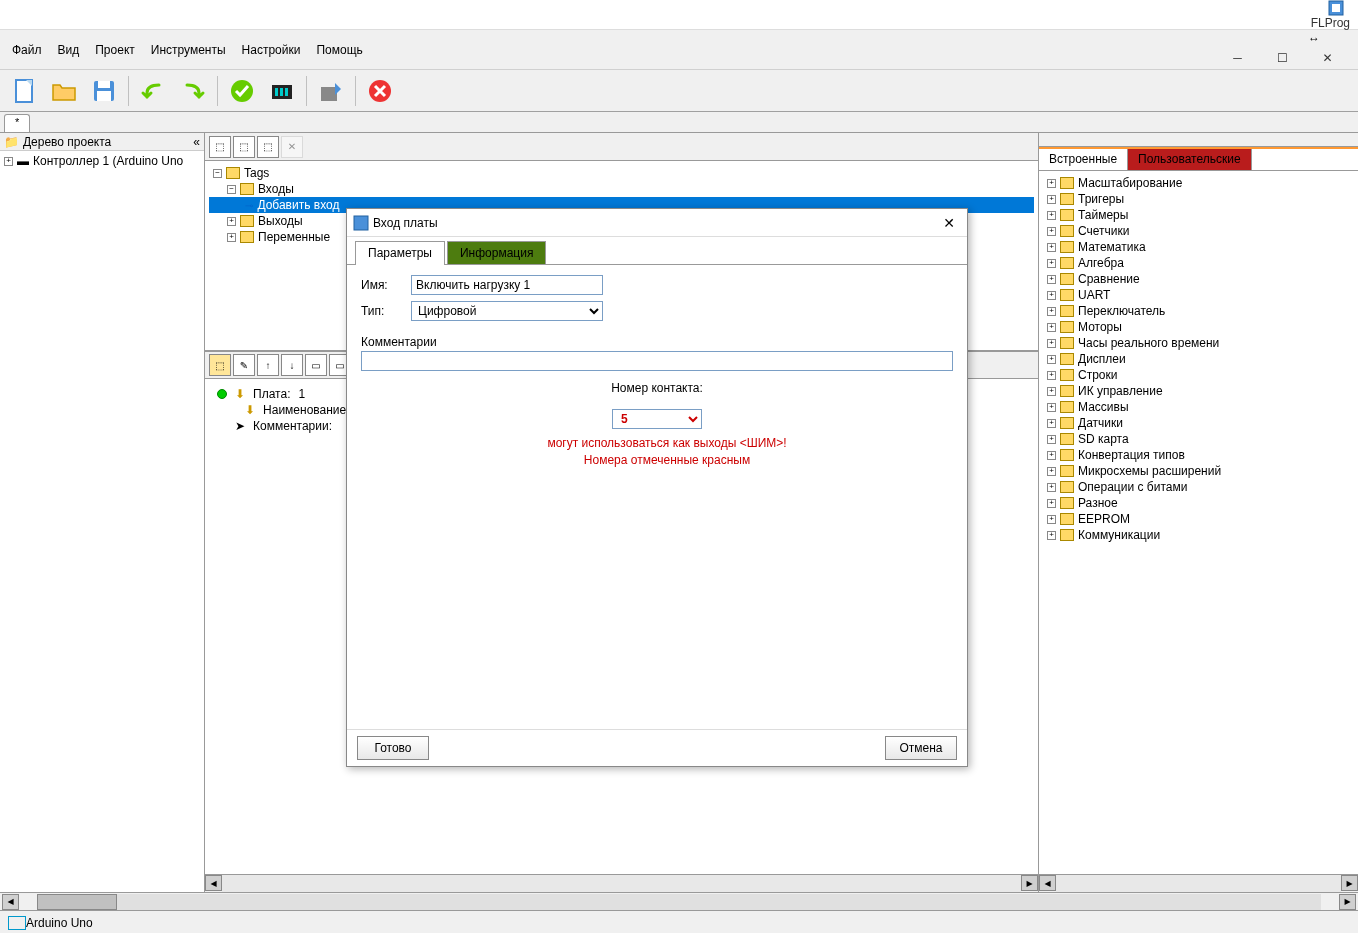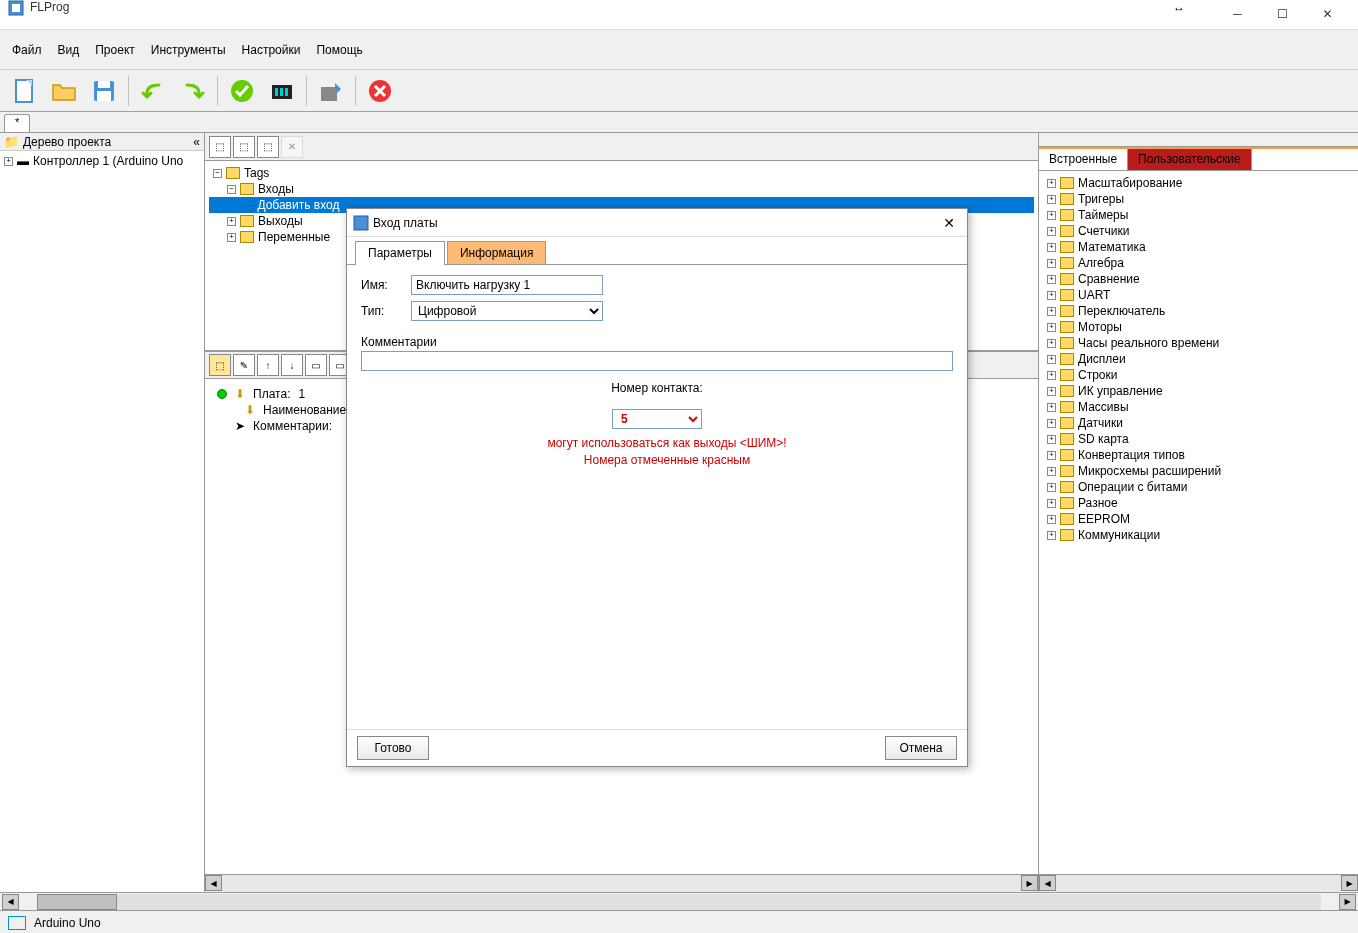--- a/index.html
+++ b/index.html
@@ -1,19 +1,19 @@
 <!DOCTYPE html>
 <html><head>
 <meta charset="utf-8">
 <style>
 * { box-sizing: border-box; margin: 0; padding: 0; font-family: 'Segoe UI', Tahoma, sans-serif; font-size: 12px; }
 body { background: #f0f0f0; width: 1358px; height: 933px; overflow: hidden; position: relative; }
 
 
-.titlebar { height: 30px; background: #fff; display: flex; align-items: flex-start; padding: 0 8px; border-bottom: 1px solid #ddd; }
+.titlebar { height: 30px; background: #fff; display: flex; align-items: flex-end; padding: 0 8px; border-bottom: 1px solid #ddd; flex-direction: column; }
 .titlebar-icon { width: 16px; height: 16px; margin-right: 6px; display: inline-block; }
 .titlebar-title { flex: 1; font-size: 12px; color: #333; }
 .titlebar-controls { display: flex; gap: 0; }
 .win-btn { width: 45px; height: 28px; display: flex; align-items: center; justify-content: center; color: #333; cursor: pointer; }
 
 
 .menubar { height: 40px; background: #f0f0f0; display: flex; padding: 0 4px; border-bottom: 1px solid #d0d0d0; }
 .menu-item { padding: 2px 8px; cursor: pointer; display: flex; align-items: center; }
 
 
@@ -57,37 +57,37 @@
 
 .right-panel { width: 320px; background: #fff; border-left: 1px solid #999; display: flex; flex-direction: column; }
 .right-tabs { height: 24px; display: flex; border-bottom: 1px solid #999; border-top: 2px solid #ff9933; text-align: center; }
 .right-tab { padding: 3px 10px; border-right: 1px solid #999; background: #fff; font-size: 12px; cursor: pointer; }
 .right-tab.active { background: #fff; }
 .right-tab.inactive { background: #b91c1c; }
 .lib-tree { flex: 1; overflow-y: scroll; padding: 4px; }
 .lib-item { padding: 1px 4px; display: flex; align-items: center; gap: 4px; font-size: 12px; }
 
 
-.statusbar { height: 24px; background: #f0f0f0; border-top: 1px solid #999; display: flex; align-items: center; padding: 0 8px; gap: 8px; }
+.statusbar { height: 24px; background: #f0f0f0; border-top: 1px solid #999; display: flex; align-items: center; padding: 0 8px; gap: 0; }
 .chip-icon { width: 18px; height: 14px; border: 1px solid #0099cc; display: inline-block; position: relative; }
 
 .bottom-scroll { height: 18px; background: #f0f0f0; border-top: 1px solid #999; display: flex; align-items: center; }
 .hscroll { flex: 1; height: 16px; background: #e0e0e0; position: relative; margin: 0 18px; }
 .hscroll-thumb { position: absolute; left: 0; width: 80px; height: 100%; background: #c0c0c0; border: 1px solid #888; }
 .scroll-arrow { width: 17px; height: 16px; background: #d0d0d0; border: 1px solid #888; display: flex; align-items: center; justify-content: center; font-size: 8px; }
 
 
 .dialog { position: absolute; left: 346px; top: 208px; width: 622px; background: #fff; border: 1px solid #888; box-shadow: 2px 2px 8px rgba(0,0,0,0.3); }
 .dialog-titlebar { height: 28px; display: flex; align-items: center; padding: 0 6px; border-bottom: 1px solid #ddd; }
 .dialog-title { flex: 1; font-size: 12px; padding-left: 4px; }
 .dialog-close { width: 24px; height: 24px; display: flex; align-items: center; justify-content: center; cursor: pointer; font-size: 14px; }
 .dialog-tabs { display: flex; padding: 4px 8px 0; border-bottom: 1px solid #999; }
 .dlg-tab { padding: 4px 12px; border: 1px solid #999; border-bottom: none; background: #fff; margin-right: 2px; font-size: 12px; cursor: pointer; position: relative; }
 .dlg-tab.active { background: #fff; z-index: 1; margin-bottom: -1px; }
-.dlg-tab.inactive { background: #fdba74; }
+.dlg-tab.inactive { background: #4d7c0f; }
 .dialog-body { padding: 10px 14px; }
 .form-row { display: flex; align-items: center; margin-bottom: 6px; gap: 16px; }
 .form-label { width: 34px; font-size: 12px; }
 .form-input { width: 192px; height: 20px; border: 1px solid #7a9ec5; padding: 1px 4px; font-size: 12px; }
 .form-select { width: 192px; height: 20px; border: 1px solid #7a9ec5; padding: 0 2px; font-size: 12px; background: #fff; }
 .chk-row { display: flex; align-items: center; gap: 6px; font-size: 12px; }
 .chk { width: 13px; height: 13px; accent-color: #008000; }
 .comment-label { font-size: 12px; margin-bottom: 2px; }
 .comment-input { width: 100%; height: 20px; border: 1px solid #7a9ec5; padding: 1px 4px; }
 .contact-row { display: flex; align-items: center; gap: 14px; margin-top: 10px; font-size: 12px; flex-direction: column; }

